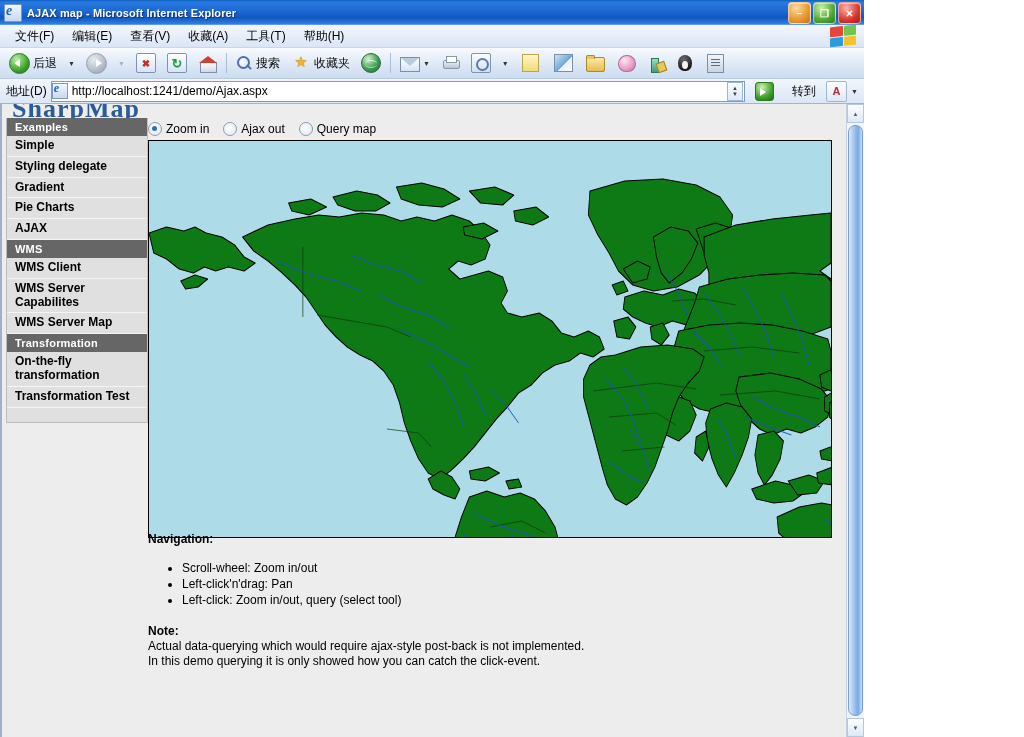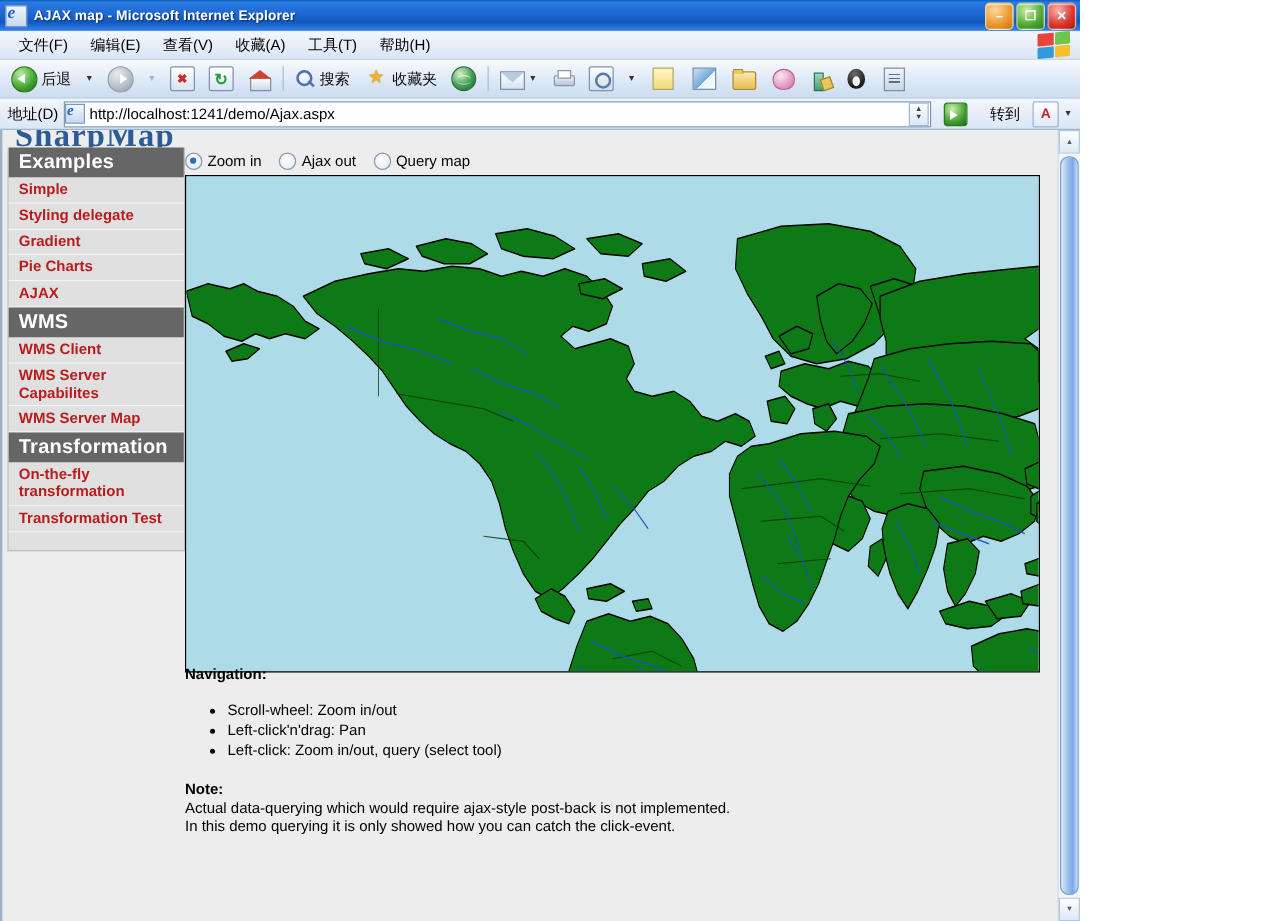--- a/index.html
+++ b/index.html
@@ -306,25 +306,25 @@
     font-size:26px; font-weight:bold; color:#2b5c96;
     letter-spacing:1px; white-space:nowrap;
   }
 
   .sidebar{
     position:absolute; left:4px; top:14px; width:140px;
     border:1px solid #bdbdbd; border-top:none;
     background:#ededed;
   }
   .nav-head{
-    background:#666666; color:#ffffff; font-size:16px; font-weight:bold;
+    background:#666666; color:#ffffff; font-size:11px; font-weight:bold;
     padding:3px 8px; letter-spacing:.2px;
   }
   .nav-item{
-    background:#e0e0e0; color:#b91c1c; font-size:12px; font-weight:bold;
+    background:#e0e0e0; color:#000000; font-size:12px; font-weight:bold;
     padding:3px 8px; border-bottom:1px solid #f4f4f4; line-height:1.15;
   }
   .nav-tail{ background:#e0e0e0; height:14px; }
 
   .map-panel{
     position:absolute; left:146px; top:14px; right:14px;
   }
   .tools{
     display:flex; align-items:center; gap:4px; height:22px;
     font-size:12px; color:#000; background:#ededed;

